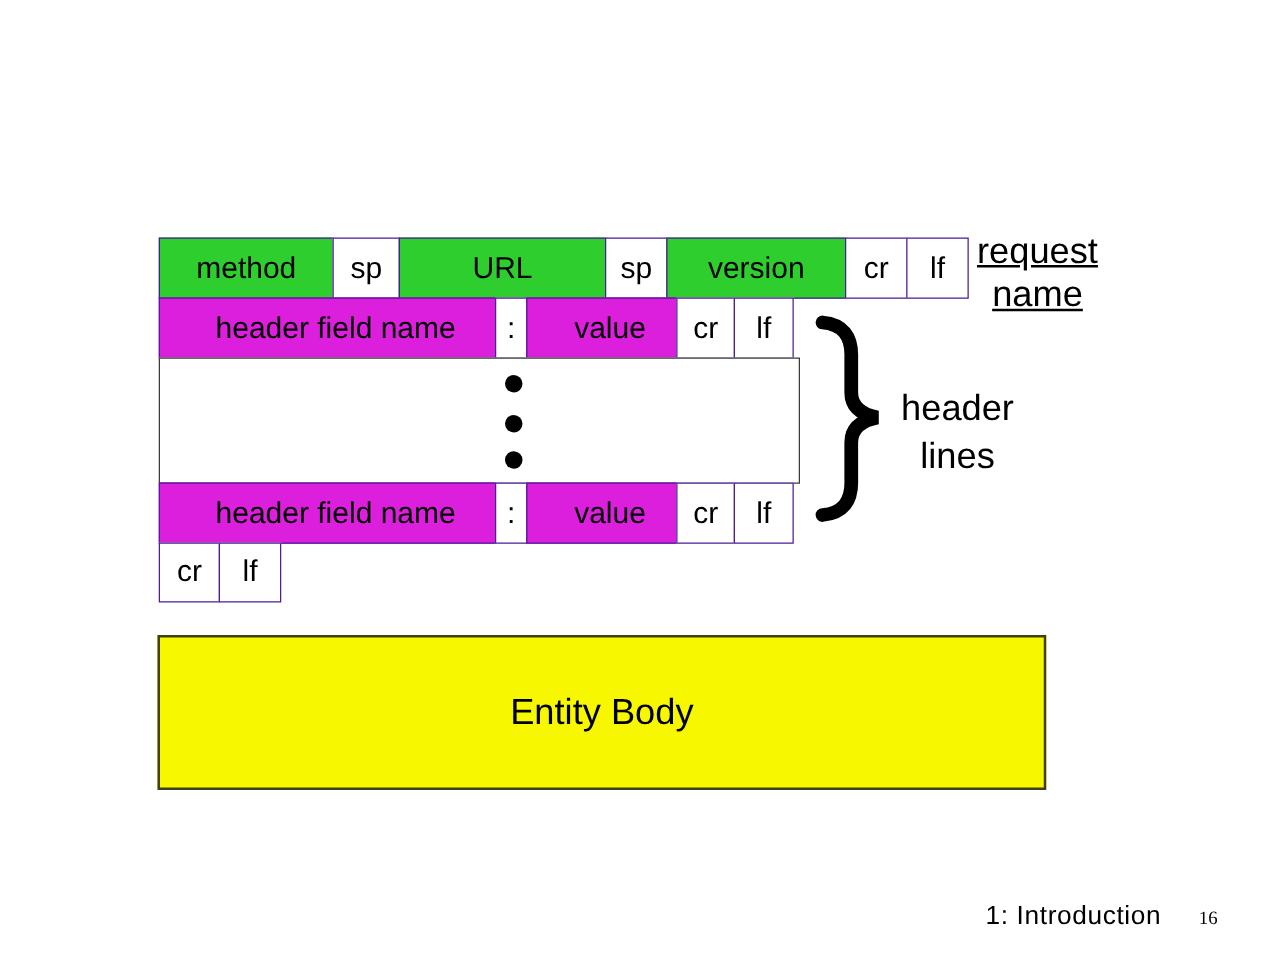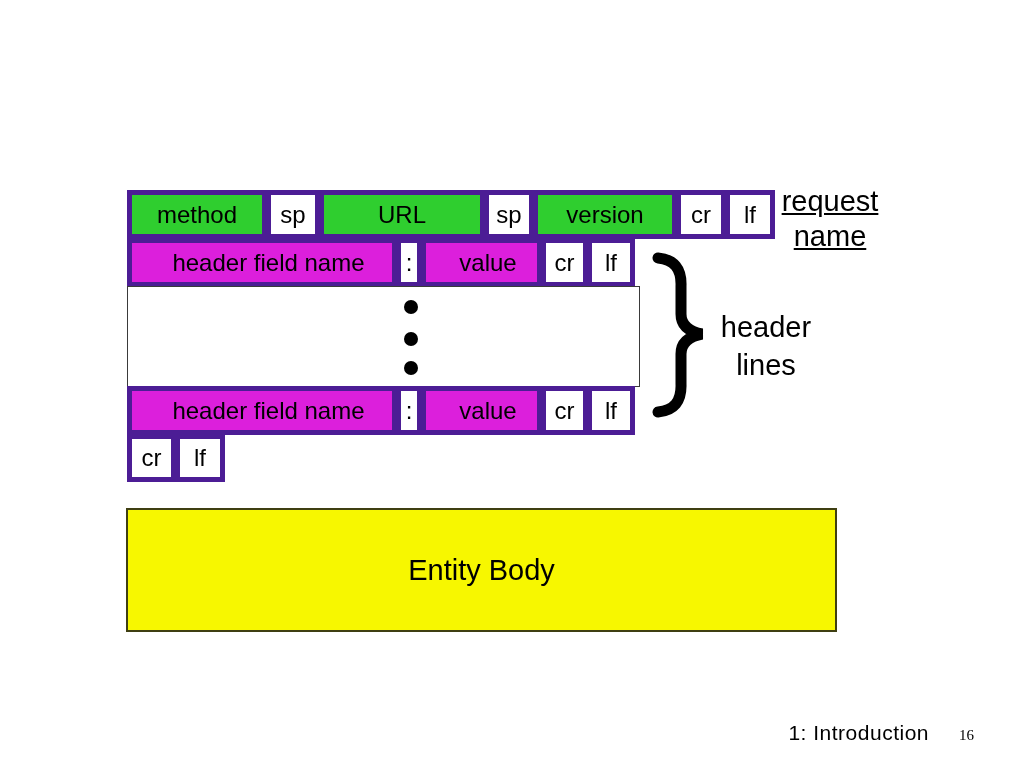--- a/index.html
+++ b/index.html
@@ -18,21 +18,21 @@
 
   .row { position:absolute; display:flex; }
   .row1 { left:127px; top:190px; height:49px; }
   .row2 { left:127px; top:238px; height:49px; }
   .row4 { left:127px; top:386px; height:49px; }
   .row5 { left:127px; top:434px; height:48px; }
 
   .cell {
     height:100%;
     display:flex; align-items:center; justify-content:center;
-    border:5px solid #4c1d95;
+    border:1px solid #4c1d95;
     background:#fff;
     font-size:24px;
     margin-left:-1px;
   }
   .cell:first-child { margin-left:0; }
   .green   { background:var(--green,#2FCE2F); }
   .magenta { background:var(--magenta,#DC1FDC);padding-left:13px; }
 
   .w140{width:140px;} .w54{width:54px;} .w146{width:166px;} .w50{width:50px;} .w144{width:144px;}
   .w270{width:270px;} .w26{width:26px;} .w121{width:121px;} .w47{width:47px;} .w48{width:48px;}

